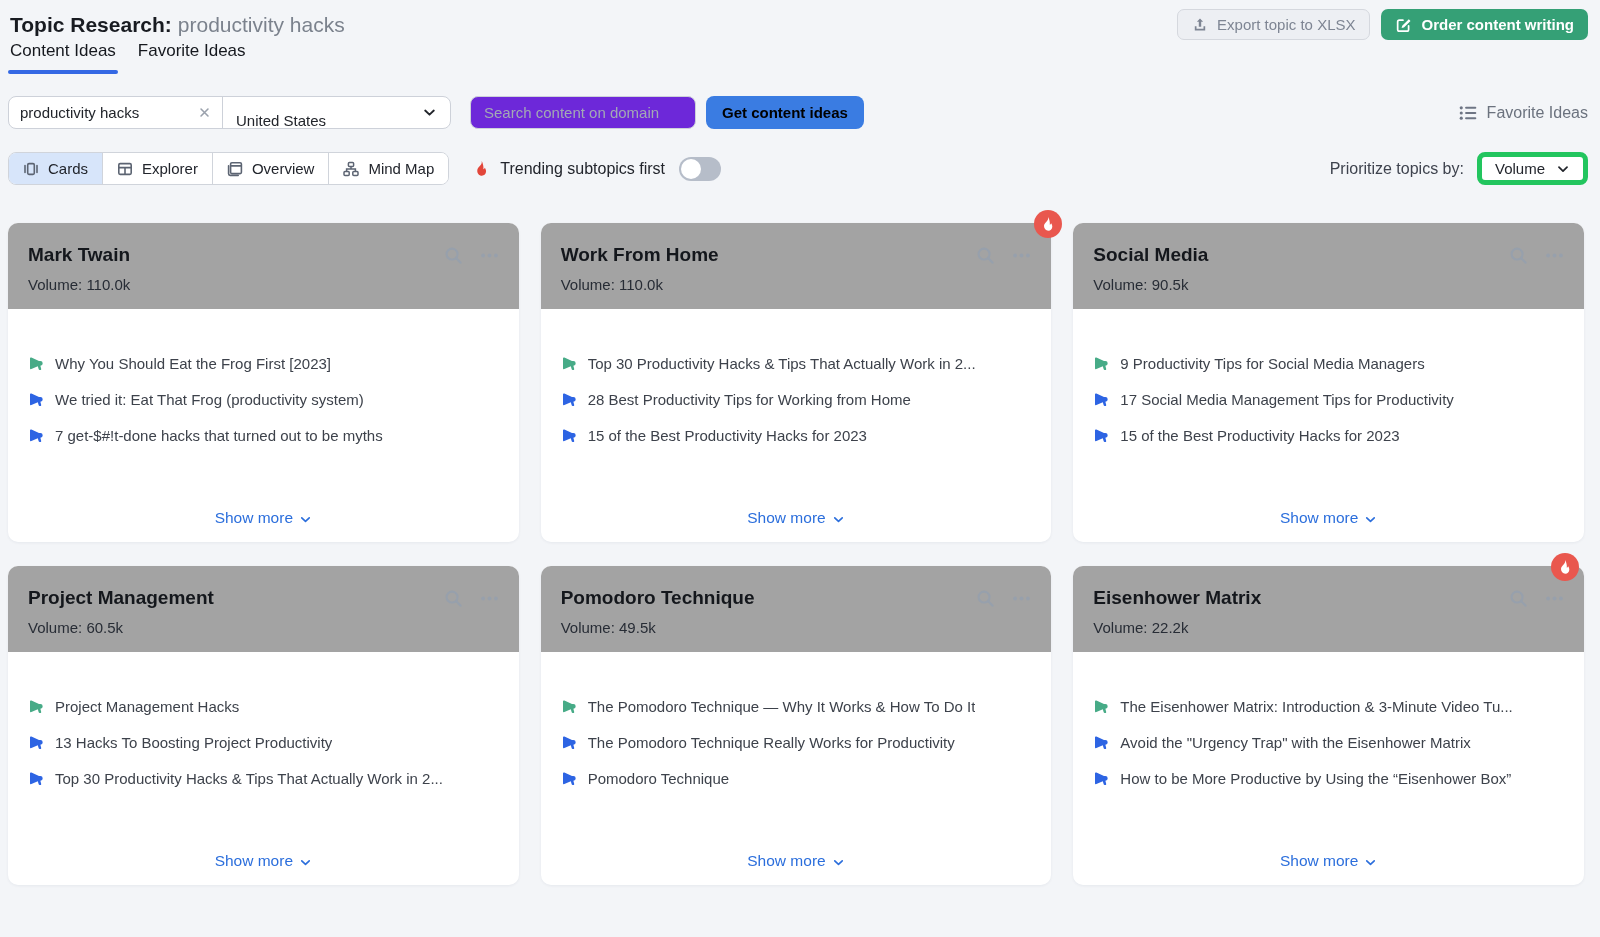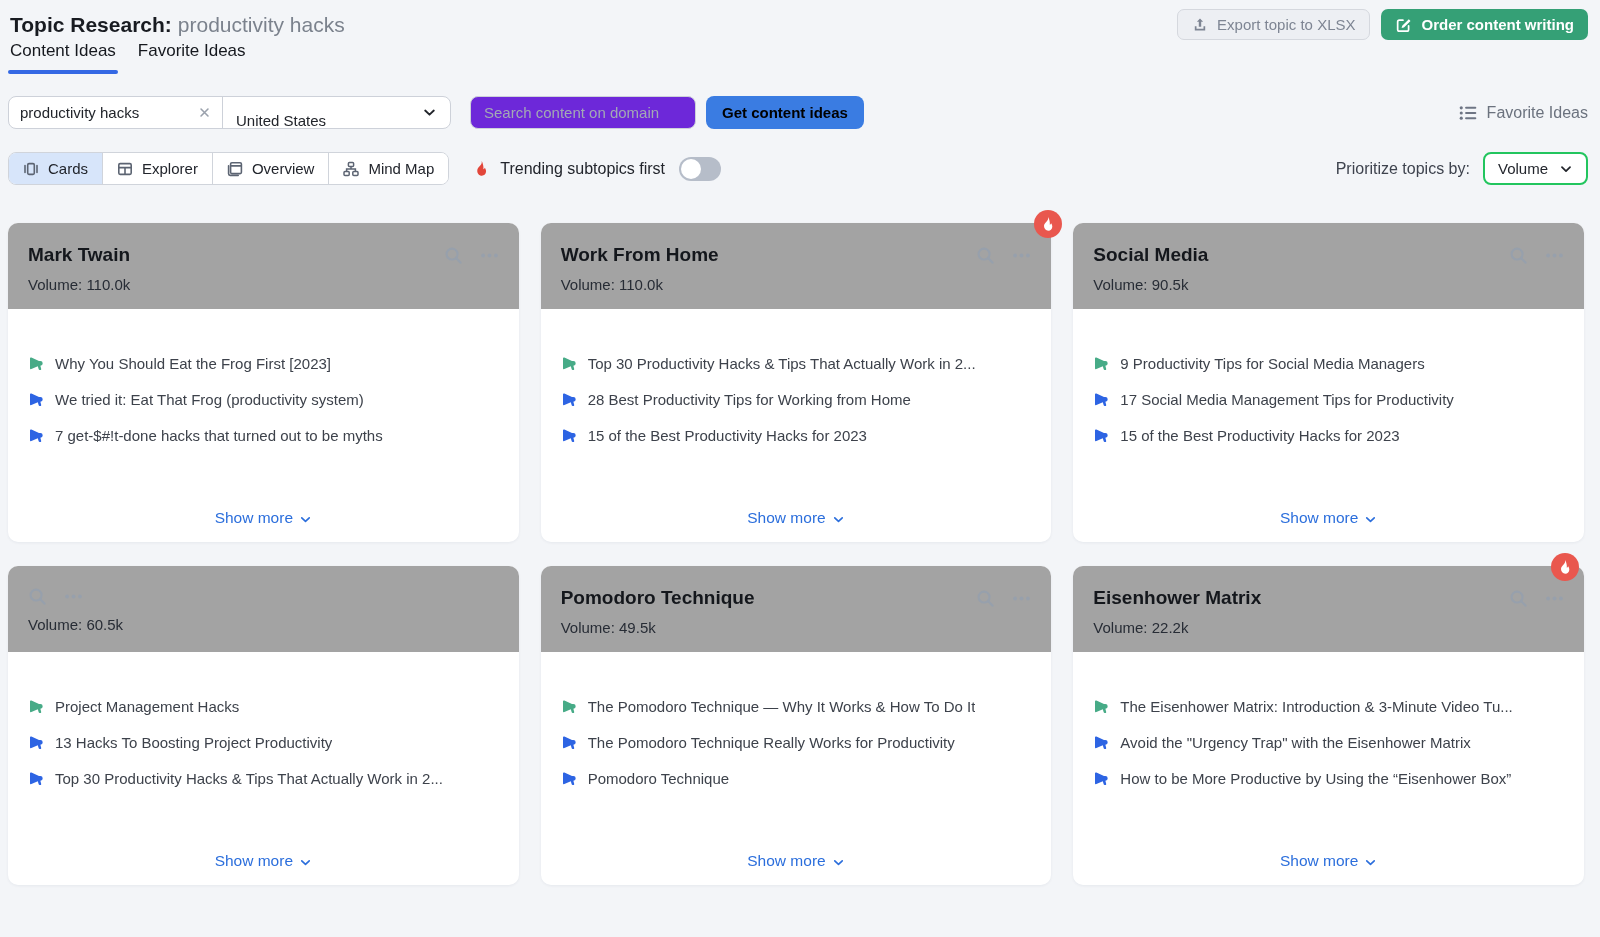--- a/index.html
+++ b/index.html
@@ -49,21 +49,21 @@
   .segmented { display:flex; height:33px; background:#fff; border:1px solid #d0d4db; border-radius:8px; overflow:hidden; }
   .segment { display:flex; align-items:center; gap:9px; padding:0 14px; font-size:15px; color:#22252c; border-right:1px solid #d0d4db; background:#fff; }
   .segment:last-child { border-right:none; }
   .segment.active { background:#d7e5fa; }
   .segment svg { color:#5c6472; }
   .trending { display:flex; align-items:center; gap:10px; margin-left:24px; font-size:16px; color:#22252c; }
   .trending .flame { color:#e2463a; }
   .toggle { width:42px; height:24px; border-radius:12px; background:#b6bdc9; position:relative; margin-left:4px; }
   .toggle .knob { position:absolute; left:2px; top:2px; width:20px; height:20px; border-radius:50%; background:#fff; }
   .prioritize { margin-left:auto; display:flex; align-items:center; gap:13px; font-size:16px; color:#3e434e; }
-  .vol-select { display:flex; align-items:center; gap:11px; height:33px; padding:0 13px; background:#fff; border:2px solid #22c55e; border-radius:8px; font-size:15px; color:#22252c; }
+  .vol-select { display:flex; align-items:center; gap:11px; height:33px; padding:0 13px; background:#fff; border:5px solid #22c55e; border-radius:8px; font-size:15px; color:#22252c; }
 
   
   .cards { display:grid; grid-template-columns:repeat(3,1fr); column-gap:22px; row-gap:24px; margin:38px 16px 0 8px; }
   .card { position:relative; background:#fff; border-radius:10px; height:319px; display:flex; flex-direction:column; box-shadow:0 1px 3px rgba(24,39,75,0.06); }
   .card-header { background:#a3a3a3; border-radius:10px 10px 0 0; height:86px; padding:21px 20px 0; }
   .card-title-row { display:flex; align-items:center; }
   .card-title { font-size:19px; font-weight:700; color:#14171c; flex:1; }
   .card-actions { display:flex; align-items:center; gap:17px; }
   .icon-btn { color:#97a0ac; padding:0; }
   .card-volume { margin-top:10px; font-size:15px; color:#272c35; }
@@ -400,20 +400,21 @@
         <svg width="13" height="13">
             <use href="#i-chev"></use>
           </svg>
       </button>
     </div>
   </article>
 
   <article class="card">
     <header class="card-header">
       <div class="card-title-row">
+        <h3 class="card-title">Project Management</h3>
         <div class="card-actions">
           <button class="icon-btn">
               <svg width="19" height="19">
                 <use href="#i-search"></use>
               </svg>
             </button>
           <button class="icon-btn">
               <svg width="19" height="19">
                 <use href="#i-dots"></use>
               </svg>

